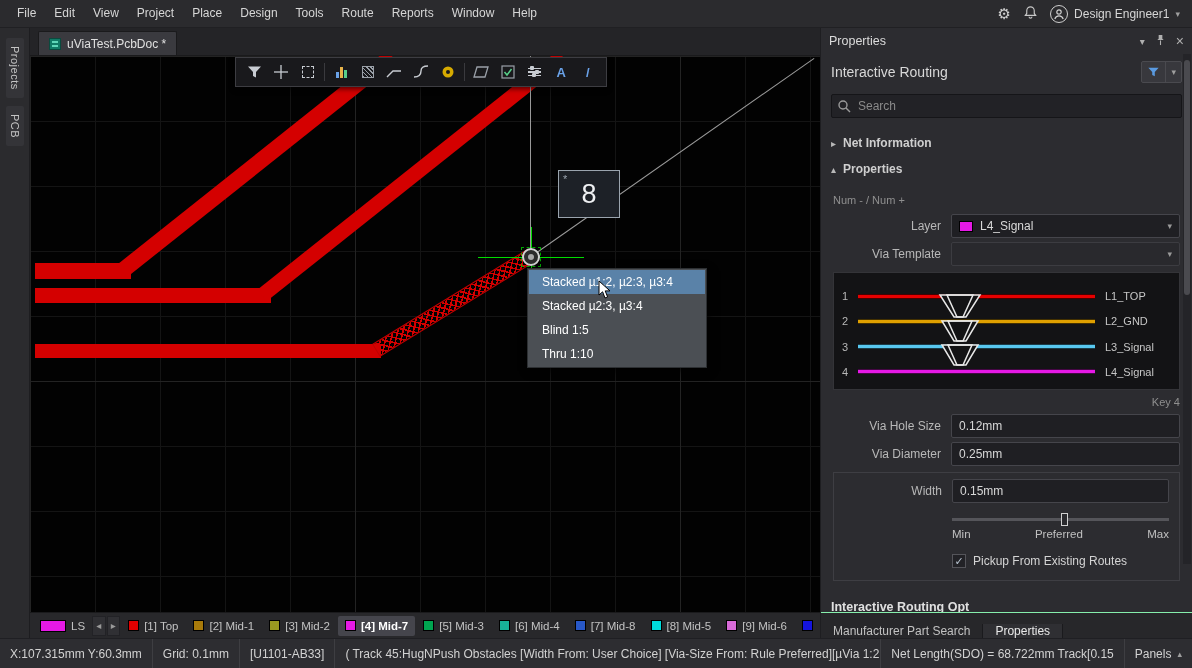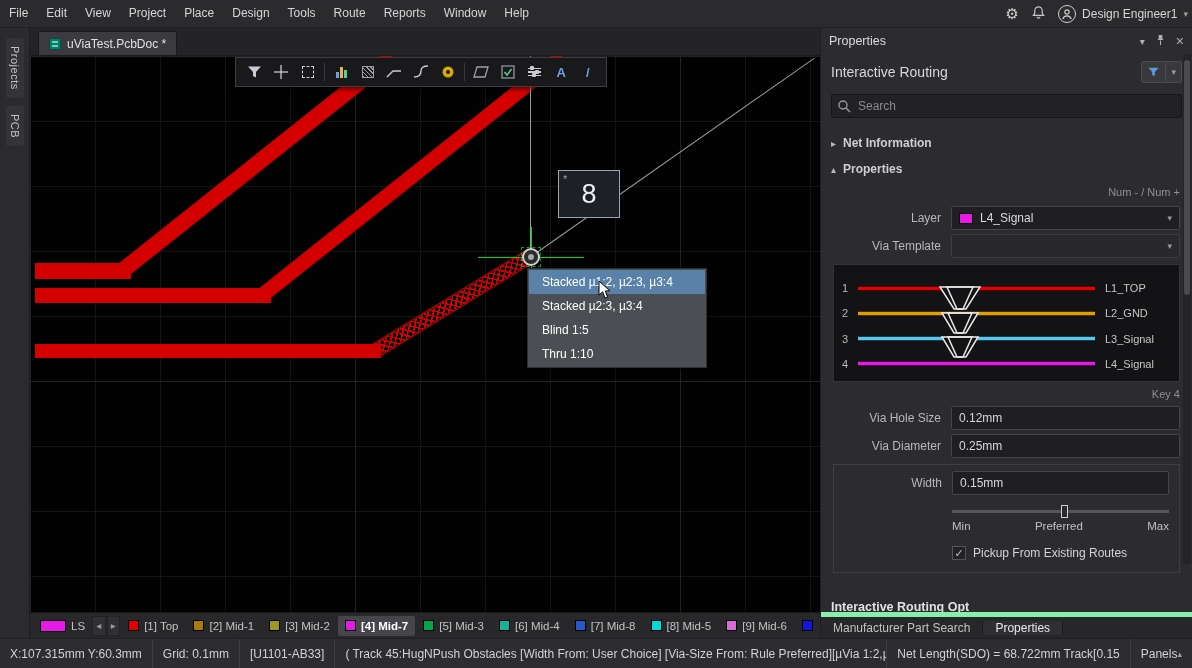--- a/index.html
+++ b/index.html
@@ -3,21 +3,21 @@
 <meta charset="utf-8">
 <style>
   * { margin:0; padding:0; box-sizing:border-box; }
   html,body { background:#1b1b1e; }
   .app {
     position:relative; width:1192px; height:668px; overflow:hidden;
     font-family:"Liberation Sans","DejaVu Sans",sans-serif;
     font-size:12px; color:#d4d4d4; background:#2b2b2e; user-select:none;
   }
   
-  .menubar { height:28px; background:#2b2b2e; display:flex; align-items:center; padding:0 0; border-bottom:1px solid #202023; }
+  .menubar { height:28px; background:#2b2b2e; display:flex; align-items:center; padding:0 8px; border-bottom:1px solid #202023; }
   .menu-item { padding:0 9px; line-height:27px; color:#d6d6d6; cursor:default; }
   .menubar-right { margin-left:auto; display:flex; align-items:center; gap:12px; padding-right:4px; }
   .gear { font-size:15px; color:#cfcfcf; }
   .avatar { width:18px; height:18px; border-radius:50%; border:1.4px solid #cfcfcf; display:flex; align-items:center; justify-content:center; }
   .account { display:flex; align-items:center; gap:6px; color:#d6d6d6; }
   .chev { font-size:9px; color:#9f9f9f; }
   
   .body { display:flex; height:610px; }
   .left-rail { width:30px; background:#2b2b2e; border-right:1px solid #1d1d20; padding-top:10px; display:flex; flex-direction:column; align-items:center; gap:8px; }
   .rail-tab { writing-mode:vertical-rl; font-size:11px; color:#c4c4c4; background:#343438; padding:8px 3px; border-radius:2px; letter-spacing:.5px; }
@@ -92,21 +92,21 @@
   .ir-btn .seg { padding:0 5px; display:flex; align-items:center; height:100%; }
   .ir-btn .seg + .seg { border-left:1px solid #4a4a4f; }
   .search-wrap { margin:6px 10px; position:relative; }
   .search-wrap svg { position:absolute; left:6px; top:5px; }
   .search-input { width:100%; height:24px; background:#222226; border:1px solid #151518; border-radius:2px; color:#d0d0d0; padding-left:26px; font-size:12px; outline:none; font-family:inherit; }
   .search-input::placeholder { color:#8a8a8a; }
   .sect { height:26px; display:flex; align-items:center; gap:7px; padding:0 10px; font-weight:bold; color:#cfcfcf; }
   .sect .tri { font-size:10px; color:#b8b8b8; }
   .sect-net { margin-top:6px; }
   .content { padding:0 12px; display:flex; flex-direction:column; }
-  .hint { text-align:right; color:#8f8f8f; font-size:11px; margin-top:4px; height:16px; }
+  .hint { text-align:left; color:#8f8f8f; font-size:11px; margin-top:12px; height:16px; }
   .frow { display:flex; align-items:center; margin-top:4px; height:24px; }
   .flabel { width:118px; text-align:right; padding-right:10px; color:#b8b8b8; flex:none; }
   .field, .dd { flex:1; height:24px; background:#1f1f23; border:1px solid #45454b; border-radius:2px; color:#d8d8d8; display:flex; align-items:center; padding:0 7px; font-size:12px; font-family:inherit; }
   input.field { outline:none; }
   .dd .swatch { width:14px; height:11px; margin-right:7px; border:1px solid #000; }
   .dd .ddchev { margin-left:auto; color:#9a9a9a; font-size:9px; }
   .dd.disabled { background:#29292d; border-color:#3c3c41; }
   
   .stack { margin-top:6px; height:118px; background:#131315; border:1px solid #343438; position:relative; padding:12px 8px 6px 8px; display:flex; flex-direction:column; justify-content:space-between; }
   .stack-row { display:flex; align-items:center; height:22px; }
@@ -119,32 +119,32 @@
   .g-key { text-align:right; color:#8f8f8f; font-size:11px; height:14px; }
   .slider { margin:10px 0 2px 108px; height:13px; position:relative; }
   .slider .track { position:absolute; left:0; right:0; top:5px; height:3px; background:#55555a; }
   .slider .thumb { position:absolute; left:50%; top:0; width:7px; height:13px; background:#2a2a2e; border:1px solid #d0d0d0; }
   .slider-labels { display:flex; justify-content:space-between; margin-left:108px; color:#c0c0c0; font-size:11.5px; height:14px; }
   .chk-row { display:flex; align-items:center; gap:7px; margin:10px 0 0 108px; height:18px; }
   .checkbox { width:14px; height:14px; background:#222226; border:1px solid #55555a; display:flex; align-items:center; justify-content:center; font-size:11px; color:#b8c4d0; }
   .spacer { flex:1; min-height:0; }
   .cutoff { height:12px; overflow:hidden; line-height:15px; padding-left:10px; font-weight:bold; font-size:12.5px; color:#e0e0e0; }
   .sel-status { height:22px; border-top:1px solid #3a3a3e; display:flex; align-items:center; padding-left:10px; color:#cfcfcf; background:#2c2c30; }
-  .panel-tabs { height:26px; background:#27272a; border-top:5px solid #86efac; display:flex; align-items:center; }
+  .panel-tabs { height:26px; background:#27272a; border-top:1px solid #86efac; display:flex; align-items:flex-end; }
   .panel-tab { display:flex; align-items:center; padding:0 12px; color:#c2c2c2; border-right:1px solid #1a1a1d; }
   .panel-tab.active { color:#e8e8e8; background:#2f2f33; }
   .pscroll { position:absolute; right:1px; top:26px; bottom:74px; width:8px; background:#242428; }
   .pscroll .pthumb { position:absolute; left:1px; right:1px; top:6px; height:235px; background:#4a4a4f; border-radius:3px; }
   
   .statusbar { height:30px; background:#2d2d31; border-top:1px solid #1f1f23; display:flex; align-items:center; font-size:12px; color:#d2d2d2; }
   .sb-seg { padding:0 10px; height:100%; display:flex; align-items:center; white-space:nowrap; }
   .sb-seg + .sb-seg { border-left:1px solid #3e3e42; }
   .sb-msg { flex:1; overflow:hidden; min-width:0; }
   .sb-net { max-width:252px; overflow:hidden;text-align:center; }
-  .sb-panels { gap:0; }
+  .sb-panels { gap:6px; }
 </style>
 </head>
 <body>
 
 <div class="app">
 
   <div class="menubar">
     <span class="menu-item">File</span>
     <span class="menu-item">Edit</span>
     <span class="menu-item">View</span>

